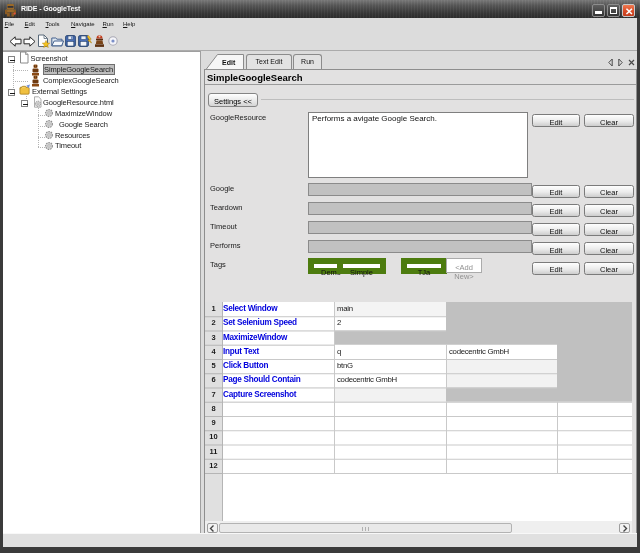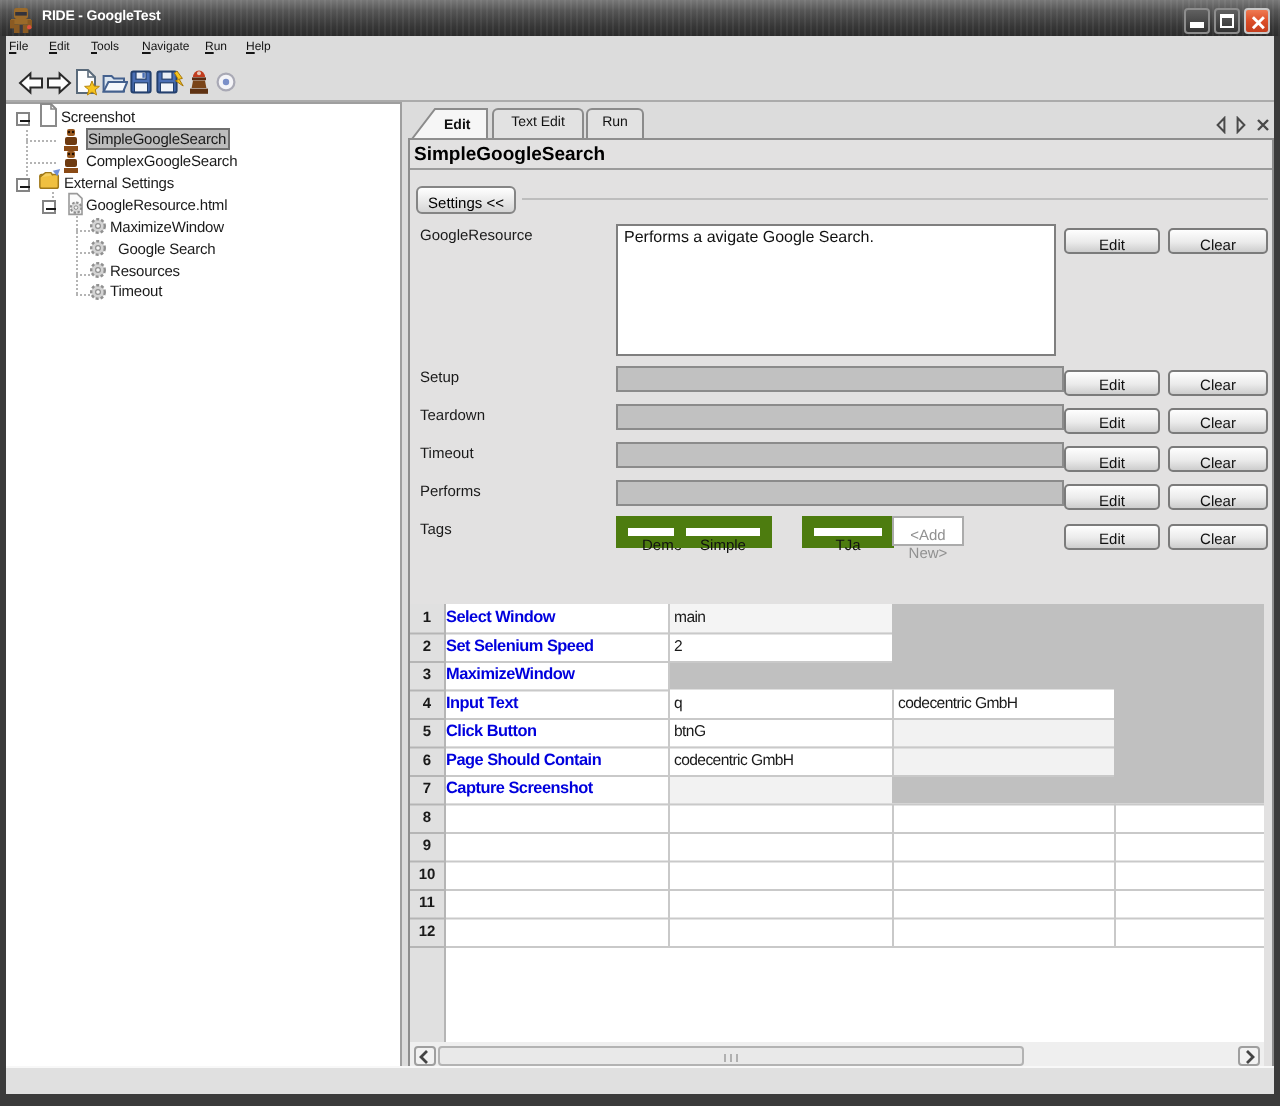--- a/index.html
+++ b/index.html
@@ -216,21 +216,21 @@
 <path d="M5.2 1 L1.8 4.5 L5.2 8 Z" fill="none" stroke="#4a4a4a" stroke-width="1"></path>
 <path d="M11.8 1 L15.2 4.5 L11.8 8 Z" fill="none" stroke="#4a4a4a" stroke-width="1"></path>
 <path d="M22 2 L27 7 M27 2 L22 7" stroke="#4a4a4a" stroke-width="1.2"></path>
 </svg>
 <div id="panel" class="abs"></div>
 <div id="heading" class="abs">SimpleGoogleSearch</div>
 <div id="hdivider" class="abs"></div>
 <div id="btn-settings" class="abs">Settings &lt;&lt;</div>
 <div id="sline" class="abs"></div>
 <div class="slabel" style="top:112.5px">GoogleResource</div>
-<div class="slabel" style="top:183.5px">Setup</div>
+<div class="slabel" style="top:183.5px">Google</div>
 <div class="slabel" style="top:202.5px">Teardown</div>
 <div class="slabel" style="top:221.5px">Timeout</div>
 <div class="slabel" style="top:240.5px">Performs</div>
 <div class="slabel" style="top:259.5px">Tags</div>
 <div id="docarea" class="abs">Performs a avigate Google Search.</div>
 <div class="gfield" style="top:183px"></div>
 <div class="gfield" style="top:202px"></div>
 <div class="gfield" style="top:221px"></div>
 <div class="gfield" style="top:240px"></div>
 <div class="tagcell" style="left:308px;width:46px">Demo</div>

